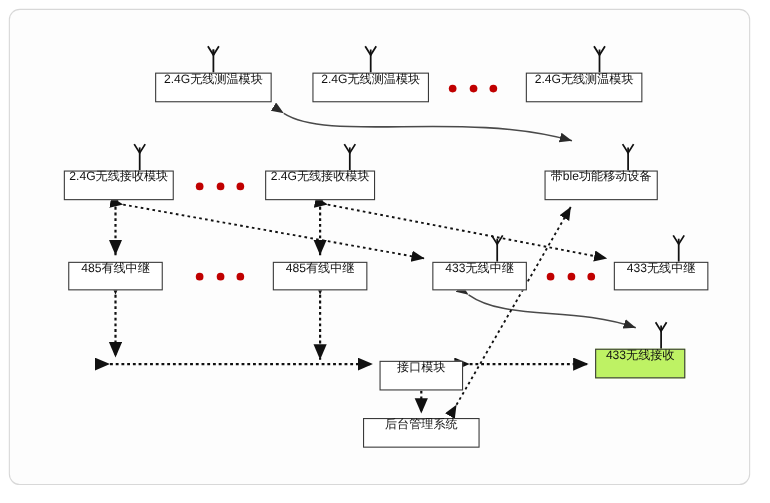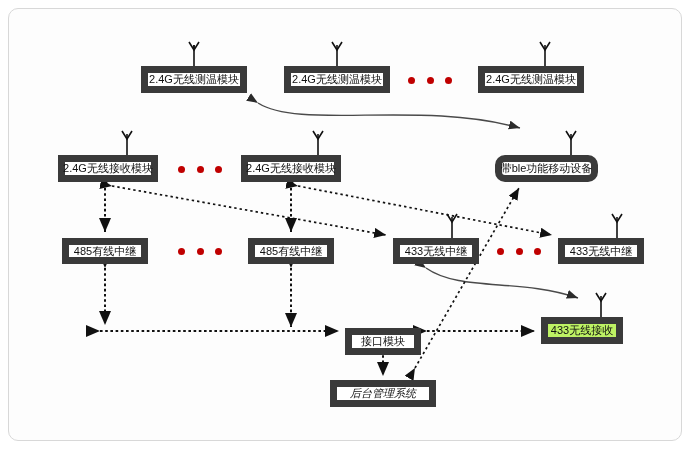--- a/index.html
+++ b/index.html
@@ -29,27 +29,26 @@
   #canvas {
     position: absolute;
     left: 0;
     top: 0;
     width: 700px;
     height: 457px;
   }
   .nodebox {
     position: absolute;
     box-sizing: border-box;
-    border: 7px solid #404040;
+    border: 1px solid #404040;
     background: #ffffff;
     color: #111111;
     font-size: 11px;
     line-height: 1;
     display: flex;
-    align-items: center;
     justify-content: center;
     white-space: nowrap;
     letter-spacing: 0px;
   }
   .dotsgroup {
     position: absolute;
     display: flex;
     align-items: center;
     justify-content: space-between;
   }
@@ -181,42 +180,42 @@
     </div>
   <div class="nodebox" style="left: 478px; top: 66px; width: 106px; height: 27px; border-color: rgb(58, 58, 58); background: rgb(255, 255, 255);">
       <span>2.4G无线测温模块</span>
     </div>
   <div class="nodebox" style="left: 58px; top: 155px; width: 100px; height: 27px; border-color: rgb(58, 58, 58); background: rgb(255, 255, 255);">
       <span>2.4G无线接收模块</span>
     </div>
   <div class="nodebox" style="left: 241px; top: 155px; width: 100px; height: 27px; border-color: rgb(58, 58, 58); background: rgb(255, 255, 255);">
       <span>2.4G无线接收模块</span>
     </div>
-  <div class="nodebox" style="left: 495px; top: 155px; width: 103px; height: 27px; border-color: rgb(58, 58, 58); background: rgb(255, 255, 255); border-radius: 10px;">
+  <div class="nodebox" style="left: 495px; top: 155px; width: 103px; height: 27px; border-color: rgb(58, 58, 58); background: rgb(255, 255, 255);">
       <span>带ble功能移动设备</span>
     </div>
   <div class="nodebox" style="left: 62px; top: 238px; width: 86px; height: 26px; border-color: rgb(58, 58, 58); background: rgb(255, 255, 255);">
       <span>485有线中继</span>
     </div>
   <div class="nodebox" style="left: 248px; top: 238px; width: 86px; height: 26px; border-color: rgb(58, 58, 58); background: rgb(255, 255, 255);">
       <span>485有线中继</span>
     </div>
   <div class="nodebox" style="left: 393px; top: 238px; width: 86px; height: 26px; border-color: rgb(58, 58, 58); background: rgb(255, 255, 255);">
       <span>433无线中继</span>
     </div>
   <div class="nodebox" style="left: 558px; top: 238px; width: 86px; height: 26px; border-color: rgb(58, 58, 58); background: rgb(255, 255, 255);">
       <span>433无线中继</span>
     </div>
   <div class="nodebox" style="left: 345px; top: 328px; width: 76px; height: 27px; border-color: rgb(58, 58, 58); background: rgb(255, 255, 255);">
       <span>接口模块</span>
     </div>
   <div class="nodebox" style="left: 541px; top: 317px; width: 82px; height: 27px; border-color: rgb(58, 58, 58); background: #bef264;">
       <span>433无线接收</span>
     </div>
-  <div class="nodebox" style="left: 330px; top: 380px; width: 106px; height: 27px; border-color: rgb(58, 58, 58); background: rgb(255, 255, 255); font-style: italic;">
+  <div class="nodebox" style="left: 330px; top: 380px; width: 106px; height: 27px; border-color: rgb(58, 58, 58); background: rgb(255, 255, 255);">
       <span>后台管理系统</span>
     </div>
 
   <div class="dotsgroup" style="left: 408px; top: 76px; width: 44px; height: 8px;">
       <span class="dot" style="background: rgb(192, 0, 0);"></span>
       <span class="dot" style="background: rgb(192, 0, 0);"></span>
       <span class="dot" style="background: rgb(192, 0, 0);"></span>
     </div>
   <div class="dotsgroup" style="left: 178px; top: 165px; width: 44px; height: 8px;">
       <span class="dot" style="background: rgb(192, 0, 0);"></span>

